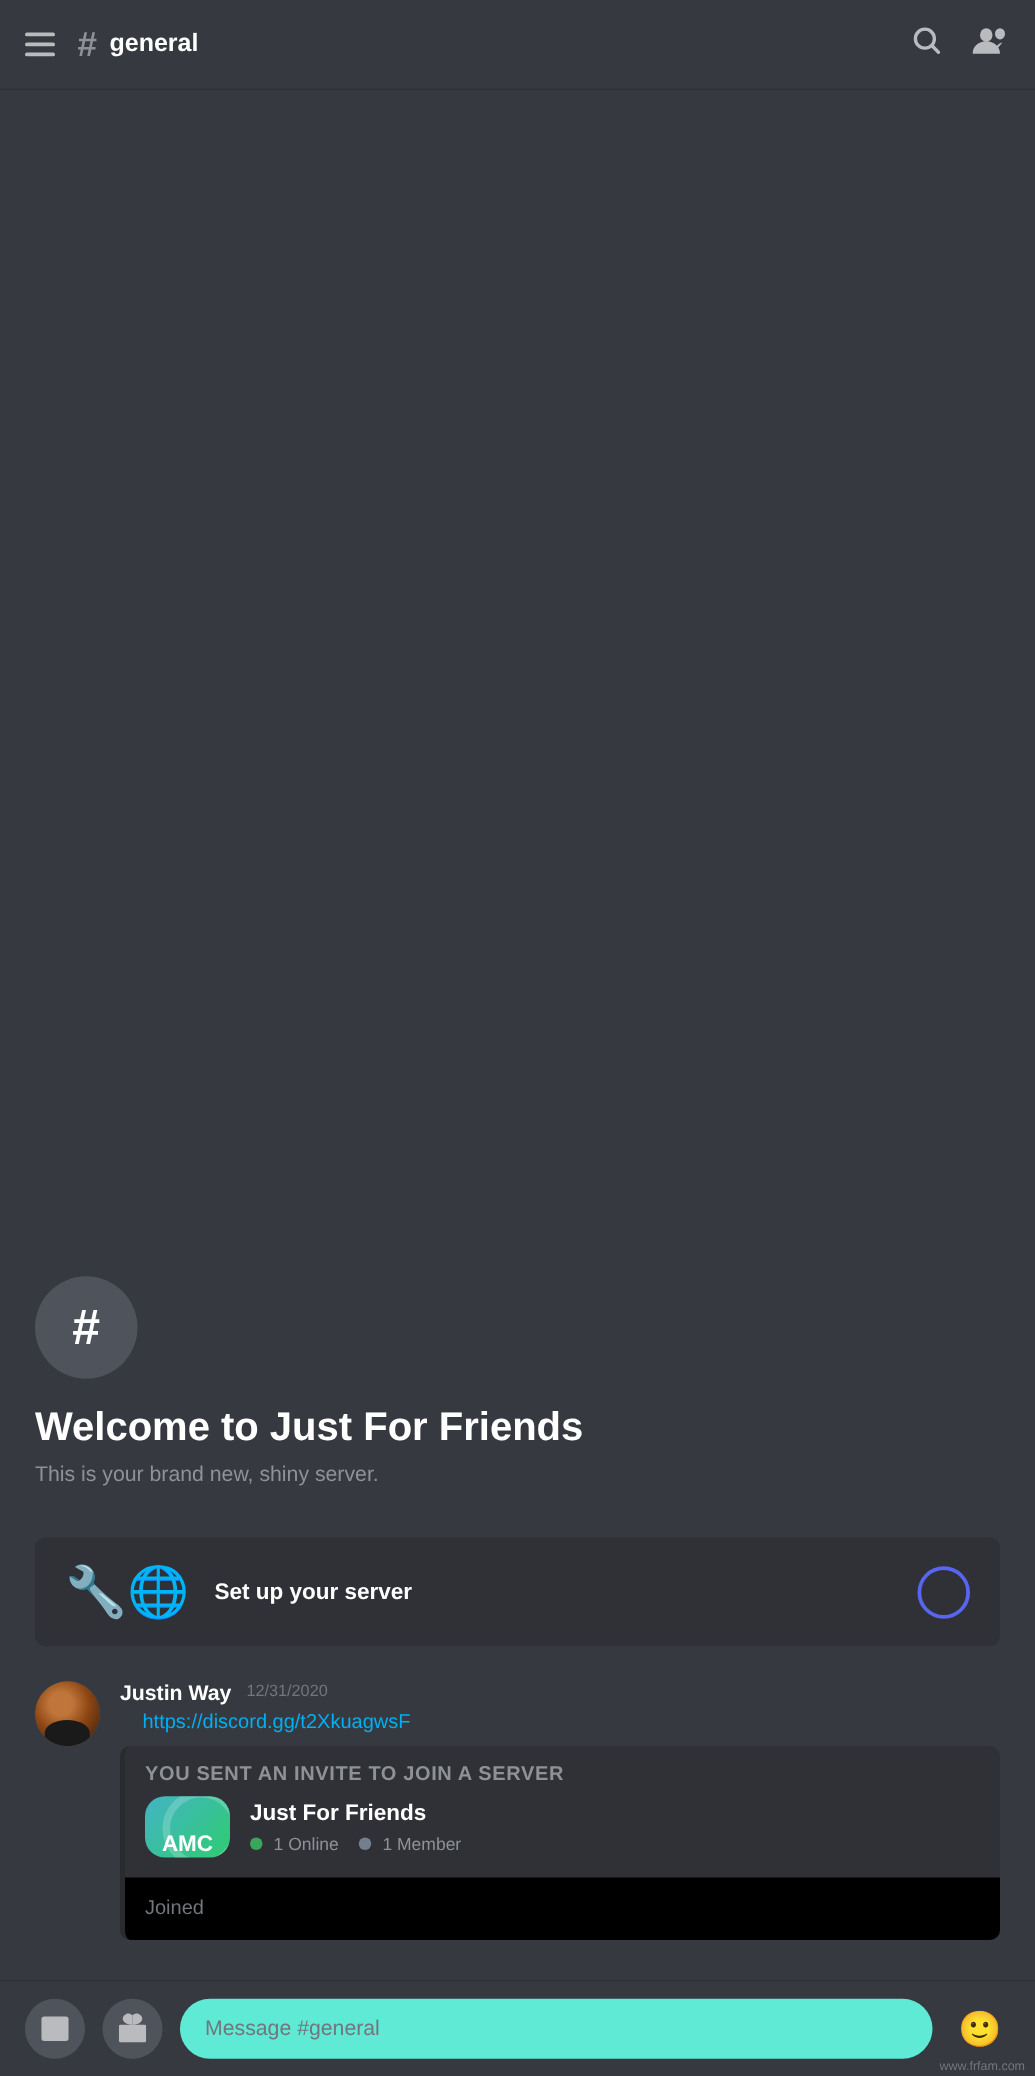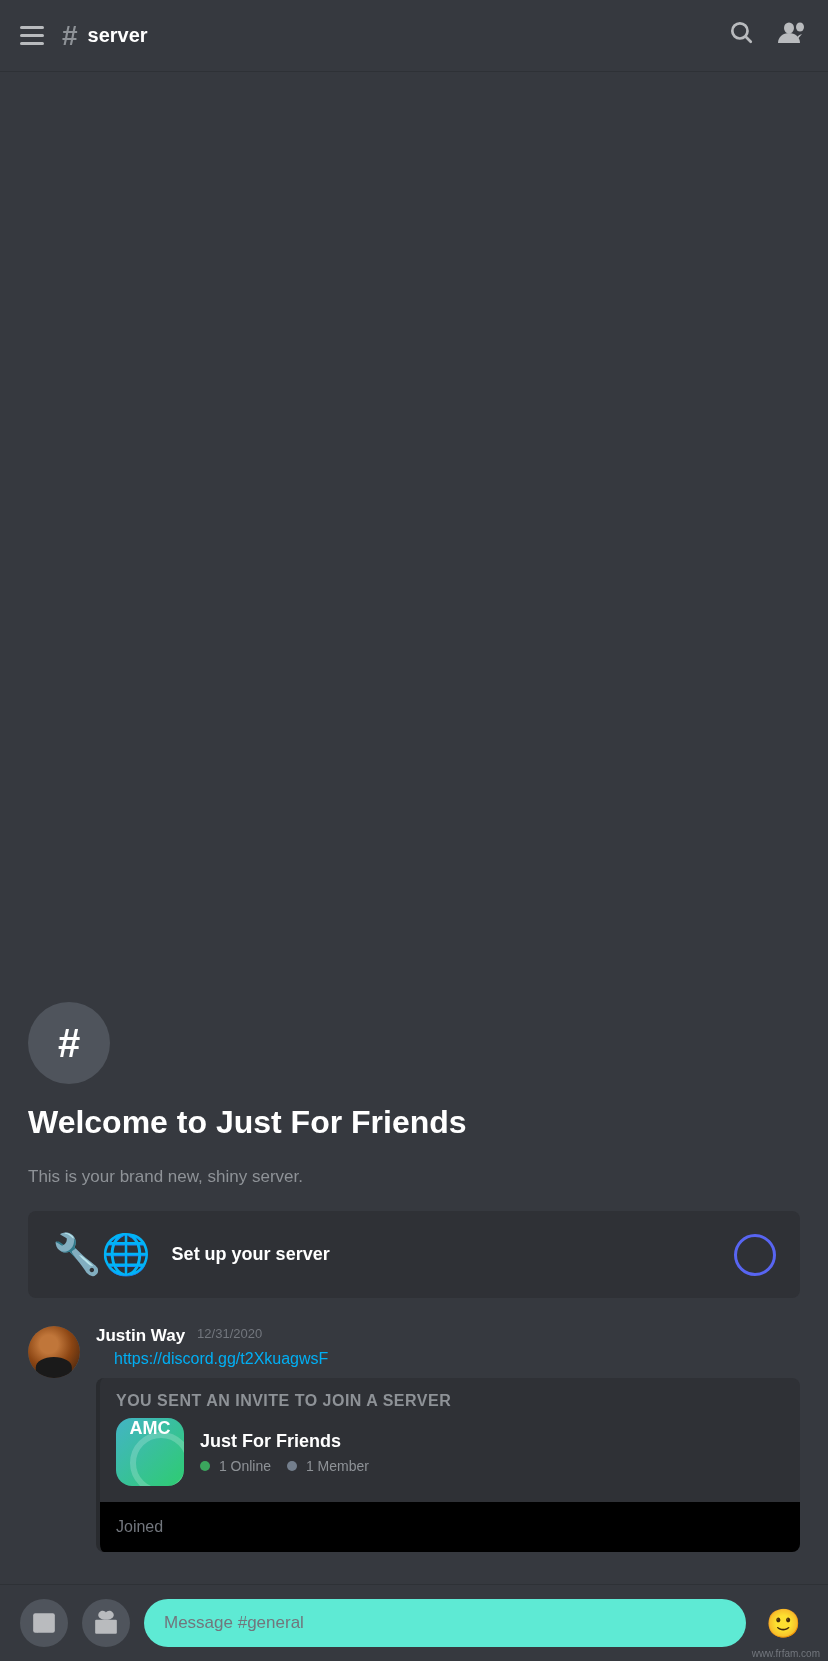--- a/index.html
+++ b/index.html
@@ -109,27 +109,27 @@
       color: #ffffff;
       font-size: 40px;
       font-weight: 700;
       line-height: 1;
     }
 
     .welcome-title {
       color: #ffffff;
       font-size: 32px;
       font-weight: 800;
-      margin-bottom: 26px;
+      margin-bottom: 10px;
     }
 
     .welcome-subtitle {
       color: #8e9297;
       font-size: 17px;
-      margin-bottom: 24px;
+      margin-bottom: 40px;
     }
 
     
     .setup-card {
       background-color: #2f3136;
       border-radius: 8px;
       padding: 20px 24px;
       display: flex;
       align-items: center;
       gap: 20px;
@@ -249,25 +249,25 @@
 
     .invite-card-body {
       padding: 0 16px 16px 16px;
       display: flex;
       align-items: center;
       gap: 16px;
     }
 
     .invite-server-icon {
       width: 68px;
-      height: 68px;
+      height: 49px;
       border-radius: 16px;
       background: linear-gradient(135deg, #43b4c5, #2ecc71);
       display: flex;
-      align-items: flex-start;
+      align-items: flex-end;
       justify-content: center;
       flex-shrink: 0;
       position: relative;
       overflow: hidden;
     }
 
     .invite-server-icon-text {
       color: #ffffff;
       font-size: 18px;
       font-weight: 900;
@@ -395,21 +395,21 @@
 <body>
 
 <div class="header">
   <div class="header-menu-icon">
     <div class="hamburger-line"></div>
     <div class="hamburger-line"></div>
     <div class="hamburger-line"></div>
   </div>
   <div class="header-channel">
     <span class="header-hash">#</span>
-    <span class="header-channel-name">server</span>
+    <span class="header-channel-name">general</span>
   </div>
   <div class="header-icons">
     <div class="header-icon">
       <svg width="26" height="26" viewBox="0 0 24 24" fill="none" stroke="#b9bbbe" stroke-width="2.5" stroke-linecap="round" stroke-linejoin="round">
         <circle cx="11" cy="11" r="7"></circle>
         <line x1="21" y1="21" x2="16.65" y2="16.65"></line>
       </svg>
     </div>
     <div class="header-icon">
       <svg width="30" height="26" viewBox="0 0 30 26" fill="#b9bbbe">

